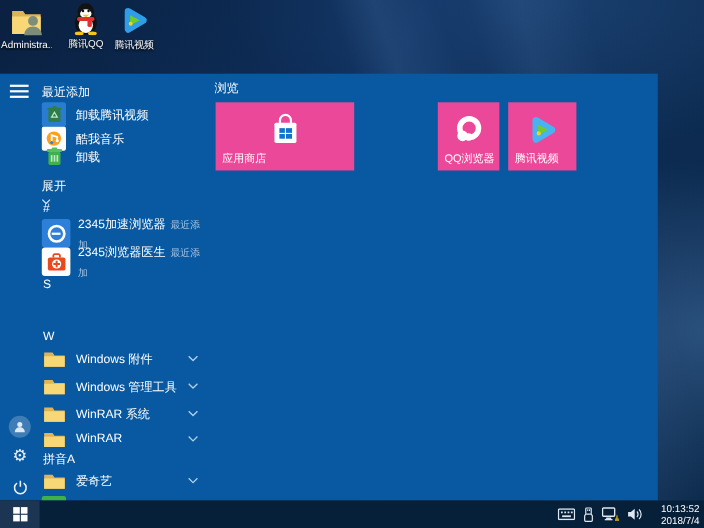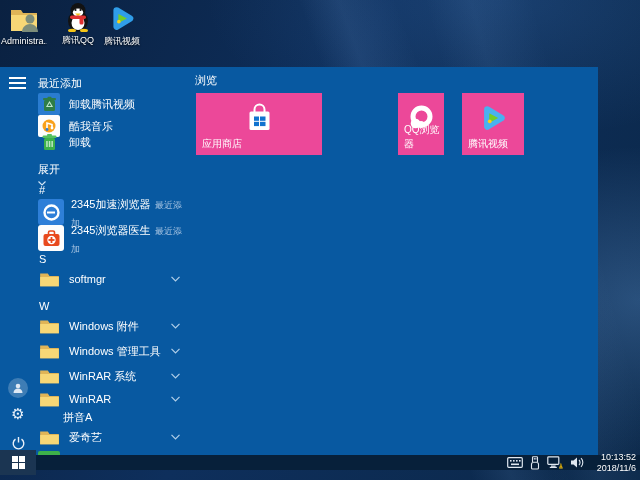--- a/index.html
+++ b/index.html
@@ -59,21 +59,21 @@
   .avatar-circle { width:20px; height:20px; border-radius:50%; background:rgba(255,255,255,0.22); display:flex; align-items:center; justify-content:center; }
   .gear-glyph { color:#e9f1fa; font-size:15px; line-height:1; font-family:"DejaVu Sans", sans-serif; }
 
   
   .tiles-hdr { position:absolute; left:195px; top:6px; font-size:11px; color:#fff; }
   .tile { position:absolute; top:26px; height:62px; background:#ec4899; cursor:pointer; }
   .tile .tlabel { position:absolute; left:6px; bottom:4px; font-size:10px; color:#fff; }
   .tile .tcenter { position:absolute; inset:0 0 12px 0; display:flex; align-items:center; justify-content:center; }
 
   
-  .taskbar { position:absolute; left:0; top:455px; width:640px; height:15px; background:#07203a; display:flex; align-items:center; }
+  .taskbar { position:absolute; left:0; top:455px; width:640px; height:25px; background:#07203a; display:flex; align-items:center; }
   .startbtn { width:36px; height:25px; background:#1b3552; display:flex; align-items:center; justify-content:center; cursor:pointer; }
   .winlogo { display:grid; grid-template-columns:6px 6px; grid-template-rows:6px 6px; gap:1px; }
   .winlogo i { background:#fff; }
   .tray { margin-left:auto; display:flex; align-items:center; gap:7px; padding-right:4px; }
   .tray .tico { display:flex; align-items:center; justify-content:center; cursor:pointer; }
   .clock { text-align:right; color:#fff; font-size:9px; line-height:11px; cursor:pointer; min-width:44px; }
 
   svg { display:block; }
 </style>
 </head>
@@ -205,34 +205,20 @@
       </svg>
     </span>
     <span class="t2">
       <span class="lbl">2345浏览器医生</span>
       <span class="sub">最近添加</span>
     </span>
   </div>
 
   <div class="ghdr" style="top:186px;">S</div>
 
-  <div class="row" style="top:201px;">
-    <span class="icsq">
-      <svg width="21" height="17" viewBox="0 0 24 20">
-        <path d="M1 3 h9 l2 3 h11 v12 h-22 z" fill="#dfb457"></path>
-        <path d="M1 7 h22 v11 h-22 z" fill="#f7d776"></path>
-      </svg>
-    </span>
-    <span class="lbl">softmgr</span>
-    <span class="chev">
-      <svg width="9" height="6" viewBox="0 0 9 6">
-          <path d="M0.5 0.8 L4.5 4.8 L8.5 0.8" stroke="#cfe3f5" fill="none" stroke-width="1.2"></path>
-        </svg>
-    </span>
-  </div>
 
   <div class="ghdr" style="top:233px;">W</div>
 
   <div class="row" style="top:248px;">
     <span class="icsq">
       <svg width="21" height="17" viewBox="0 0 24 20">
           <path d="M1 3 h9 l2 3 h11 v12 h-22 z" fill="#dfb457"></path>
           <path d="M1 7 h22 v11 h-22 z" fill="#f7d776"></path>
         </svg>
     </span>
@@ -282,21 +268,21 @@
         </svg>
     </span>
     <span class="lbl">WinRAR</span>
     <span class="chev">
       <svg width="9" height="6" viewBox="0 0 9 6">
           <path d="M0.5 0.8 L4.5 4.8 L8.5 0.8" stroke="#cfe3f5" fill="none" stroke-width="1.2"></path>
         </svg>
     </span>
   </div>
 
-  <div class="ghdr" style="top:343px;margin-left:24px;">拼音A</div>
+  <div class="ghdr" style="top:343px;">拼音A</div>
 
   <div class="row" style="top:359px;">
     <span class="icsq">
       <svg width="21" height="17" viewBox="0 0 24 20">
           <path d="M1 3 h9 l2 3 h11 v12 h-22 z" fill="#dfb457"></path>
           <path d="M1 7 h22 v11 h-22 z" fill="#f7d776"></path>
         </svg>
     </span>
     <span class="lbl">爱奇艺</span>
     <span class="chev">
@@ -338,21 +324,21 @@
         <rect x="3.5" y="8.5" width="20" height="18.5" rx="1.5" fill="#fff"></rect>
         <rect x="8" y="13.5" width="5" height="4.3" fill="#1173cf"></rect>
         <rect x="14" y="13.5" width="5.5" height="4.3" fill="#1173cf"></rect>
         <rect x="8" y="18.8" width="5" height="4.3" fill="#1173cf"></rect>
         <rect x="14" y="18.8" width="5.5" height="4.3" fill="#1173cf"></rect>
       </svg>
     </div>
     <div class="tlabel">应用商店</div>
   </div>
 
-  <div class="tile" style="left:398px; width:46px;">
+  <div class="tile" style="left:398px; width:56px;">
     <div class="tcenter">
       <svg width="30" height="30" viewBox="0 0 30 30">
         <circle cx="15.5" cy="13.5" r="8.5" fill="none" stroke="#fff" stroke-width="5"></circle>
         <circle cx="9.5" cy="20.5" r="4.8" fill="#fff"></circle>
         <circle cx="15" cy="21.5" r="3.4" fill="#fff"></circle>
       </svg>
     </div>
     <div class="tlabel">QQ浏览器</div>
   </div>
 
@@ -410,16 +396,16 @@
     </span>
     <span class="tico">
       <svg width="15" height="13" viewBox="0 0 15 13">
         <polygon points="1,4.5 3.5,4.5 7,1.5 7,11.5 3.5,8.5 1,8.5" fill="#dfe7f0"></polygon>
         <path d="M9 4 a3.5 3.5 0 0 1 0 5" fill="none" stroke="#dfe7f0" stroke-width="1.1"></path>
         <path d="M11 2.2 a6 6 0 0 1 0 8.6" fill="none" stroke="#dfe7f0" stroke-width="1.1"></path>
       </svg>
     </span>
     <span class="clock">
       <div>10:13:52</div>
-      <div>2018/11/6</div>
+      <div>2018/7/4</div>
     </span>
   </div>
 </div>
 
 </body></html>

